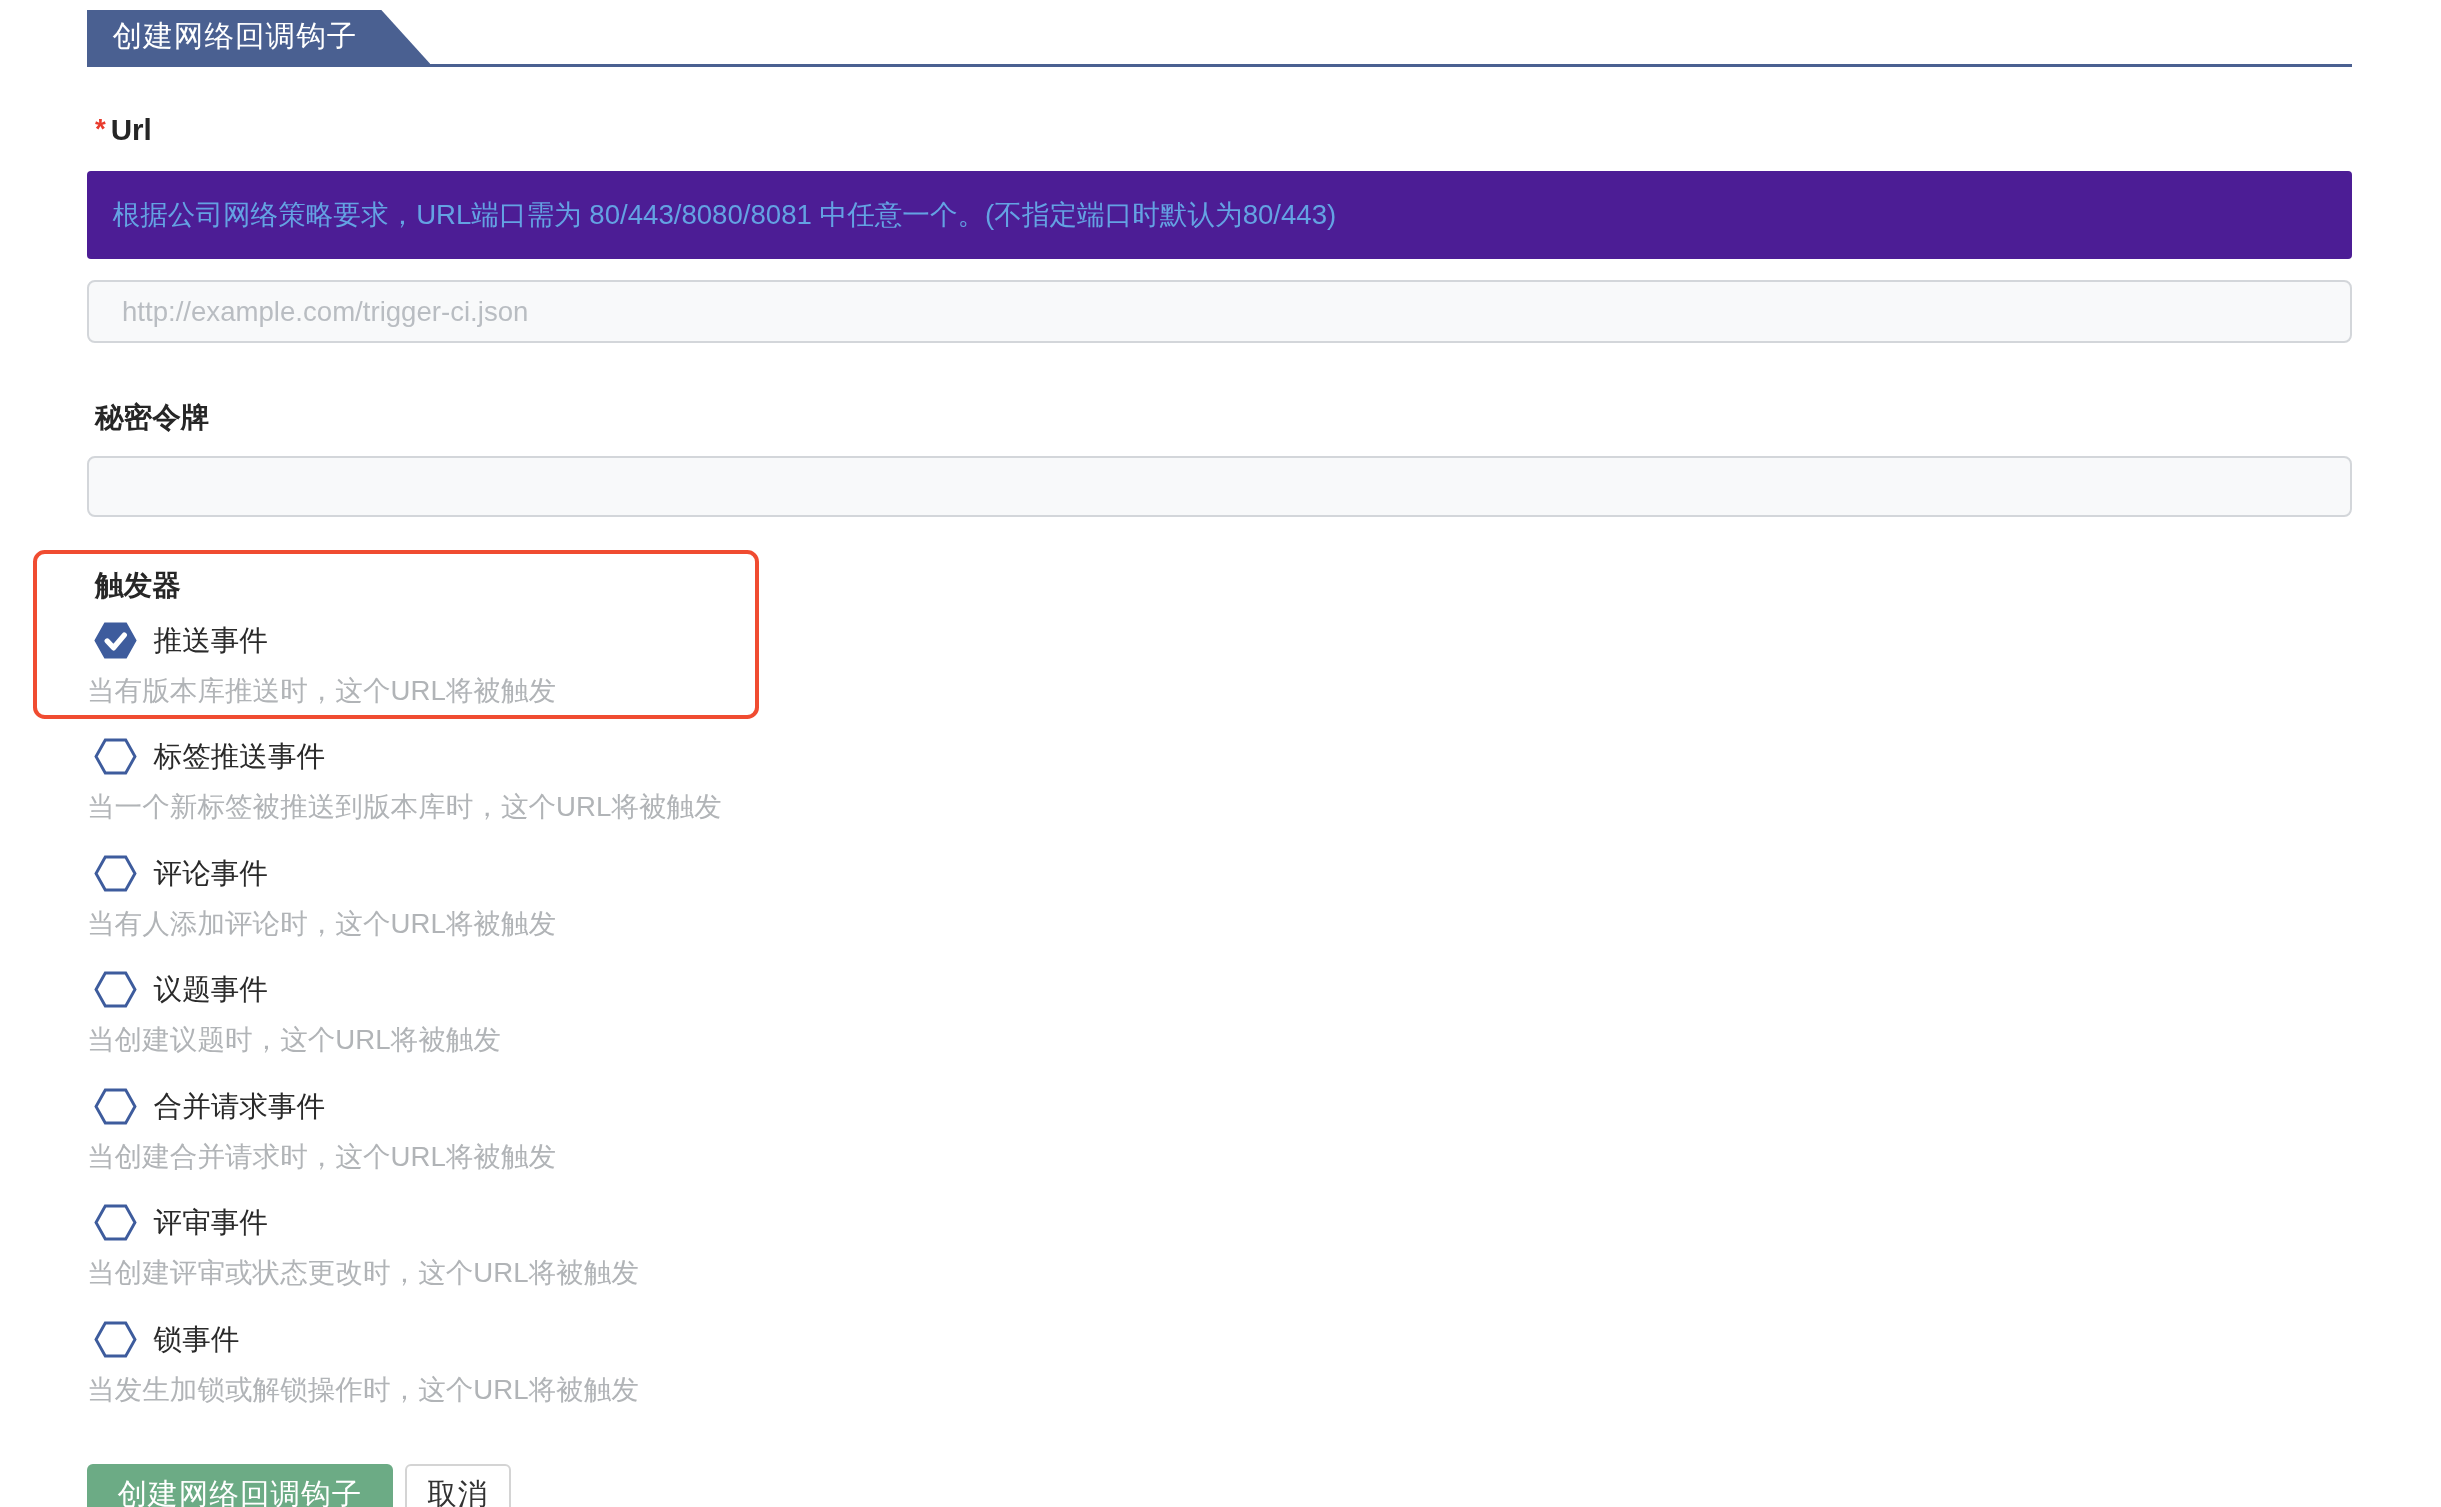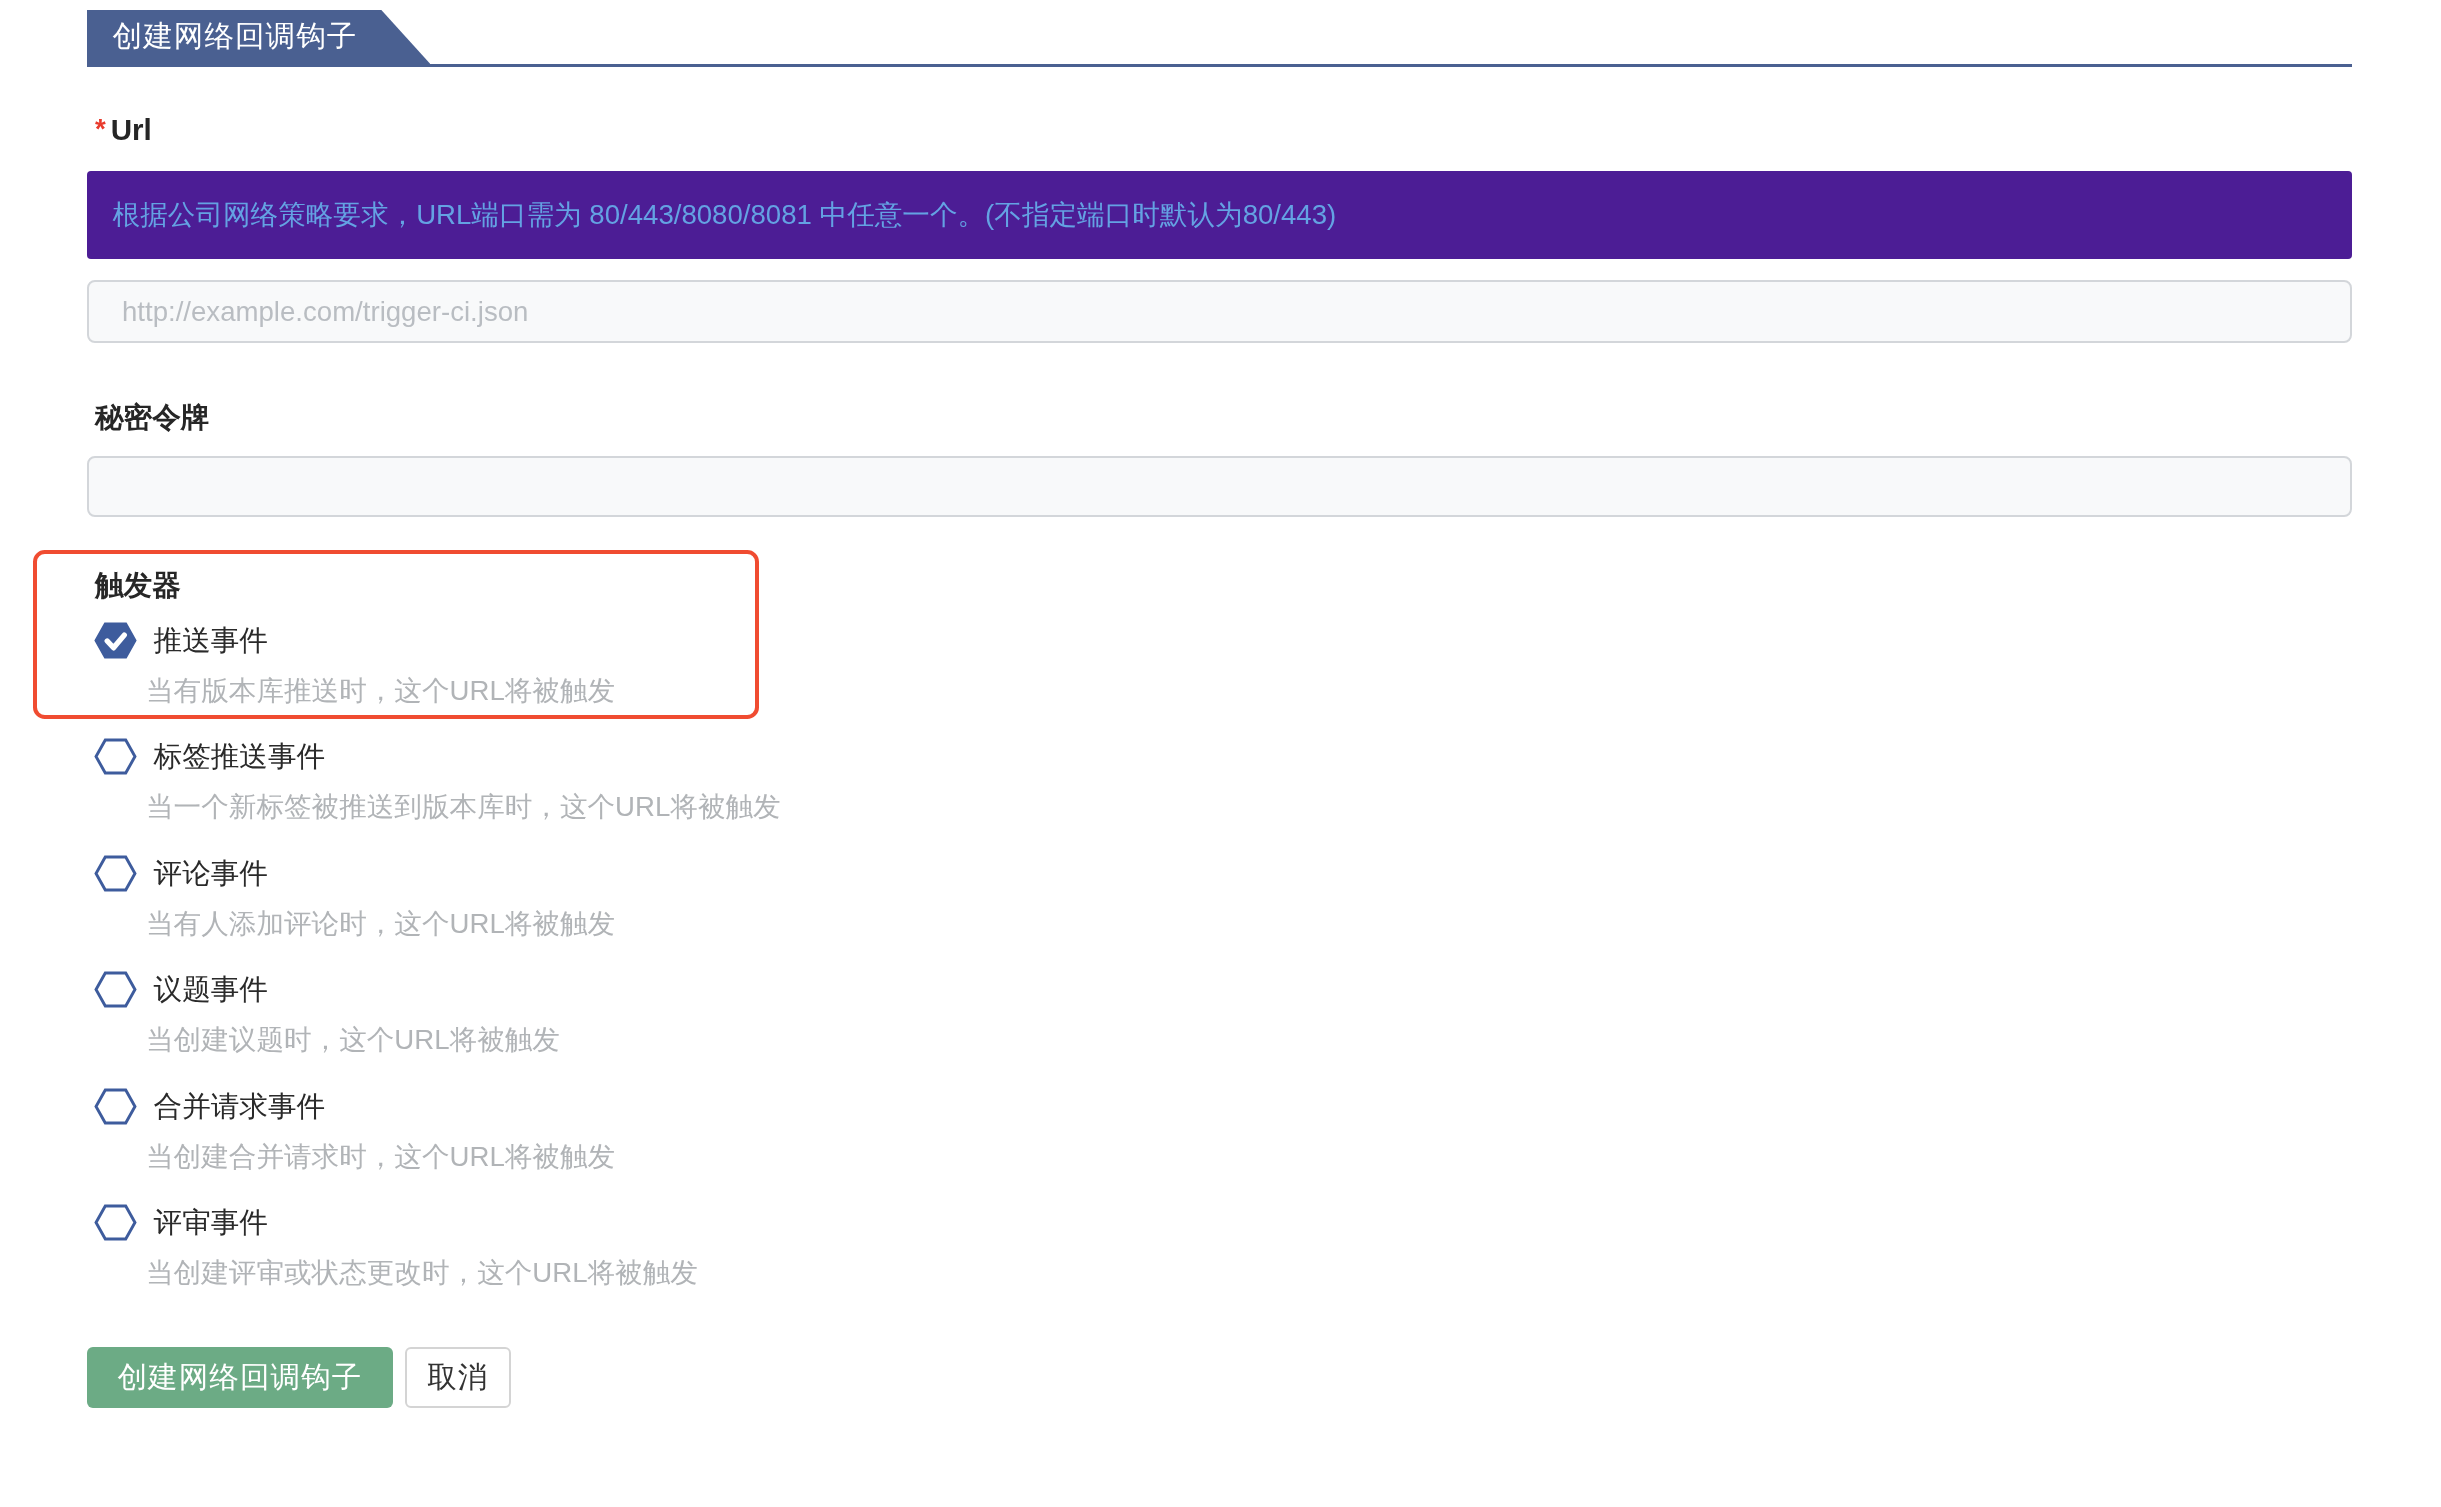--- a/index.html
+++ b/index.html
@@ -82,21 +82,21 @@
   .trigger-item:first-child { margin-top: 13.8px; }
   .trigger-row { display: flex; align-items: center; height: 43px; cursor: pointer; }
   .hex-checkbox { width: 43px; height: 37px; margin-left: 6.9px; display: inline-flex; }
   .hex-checkbox svg { width: 43px; height: 37px; display: block; }
   .hex { fill: #ffffff; stroke: #3e5c9d; stroke-width: 3; }
   .checked .hex { fill: #3e5c9d; stroke: #3e5c9d; }
   .check { display: none; fill: none; stroke: #ffffff; stroke-width: 5.5; stroke-linecap: round; stroke-linejoin: round; }
   .checked .check { display: block; }
   .trigger-label { font-size: 28.6px; color: #2a2a2a; margin-left: 16.7px; font-family: Liberation Serif, serif; }
   .trigger-desc {
-    margin-left: 59px; margin-top: 8.9px;
+    margin-top: 8.9px;
     font-size: 27.6px; line-height: 39px;
     color: #b1b4b7;
   }
 
   
   .actions { margin-top: 55px; display: flex; align-items: center; gap: 11.8px; }
   .btn { height: 61px; font-size: 29.6px; border-radius: 5.9px; cursor: pointer; font-family: inherit; letter-spacing: 1px; }
   .btn-primary { background: #6cab85; color: #ffffff; border: none; padding: 0 30.5px; }
   .btn-cancel { background: #ffffff; color: #333333; border: 2px solid #d4d4d4; padding: 0 20.7px; }
 </style>
@@ -200,20 +200,32 @@
         <svg viewBox="0 0 44 38" aria-hidden="true">
           <polygon class="hex" points="11.5,2 32.5,2 42,19 32.5,36 11.5,36 2,19"></polygon>
           <path class="check" d="M13.5 19.5 L20 26.5 L31 13.5"></path>
         </svg>
       </span>
       <span class="trigger-label">评审事件</span>
     </div>
     <div class="trigger-desc">当创建评审或状态更改时，这个URL将被触发</div>
   </div>
 
+  <div class="trigger-item">
+    <div class="trigger-row">
+      <span class="hex-checkbox" aria-checked="false">
+        <svg viewBox="0 0 44 38" aria-hidden="true">
+          <polygon class="hex" points="11.5,2 32.5,2 42,19 32.5,36 11.5,36 2,19"></polygon>
+          <path class="check" d="M13.5 19.5 L20 26.5 L31 13.5"></path>
+        </svg>
+      </span>
+      <span class="trigger-label">锁事件</span>
+    </div>
+    <div class="trigger-desc">当发生加锁或解锁操作时，这个URL将被触发</div>
+  </div>
 </div>
     </div>
 
     <div class="actions">
       <button class="btn btn-primary">创建网络回调钩子</button>
       <button class="btn btn-cancel">取消</button>
     </div>
 
   </div>
 </div>

